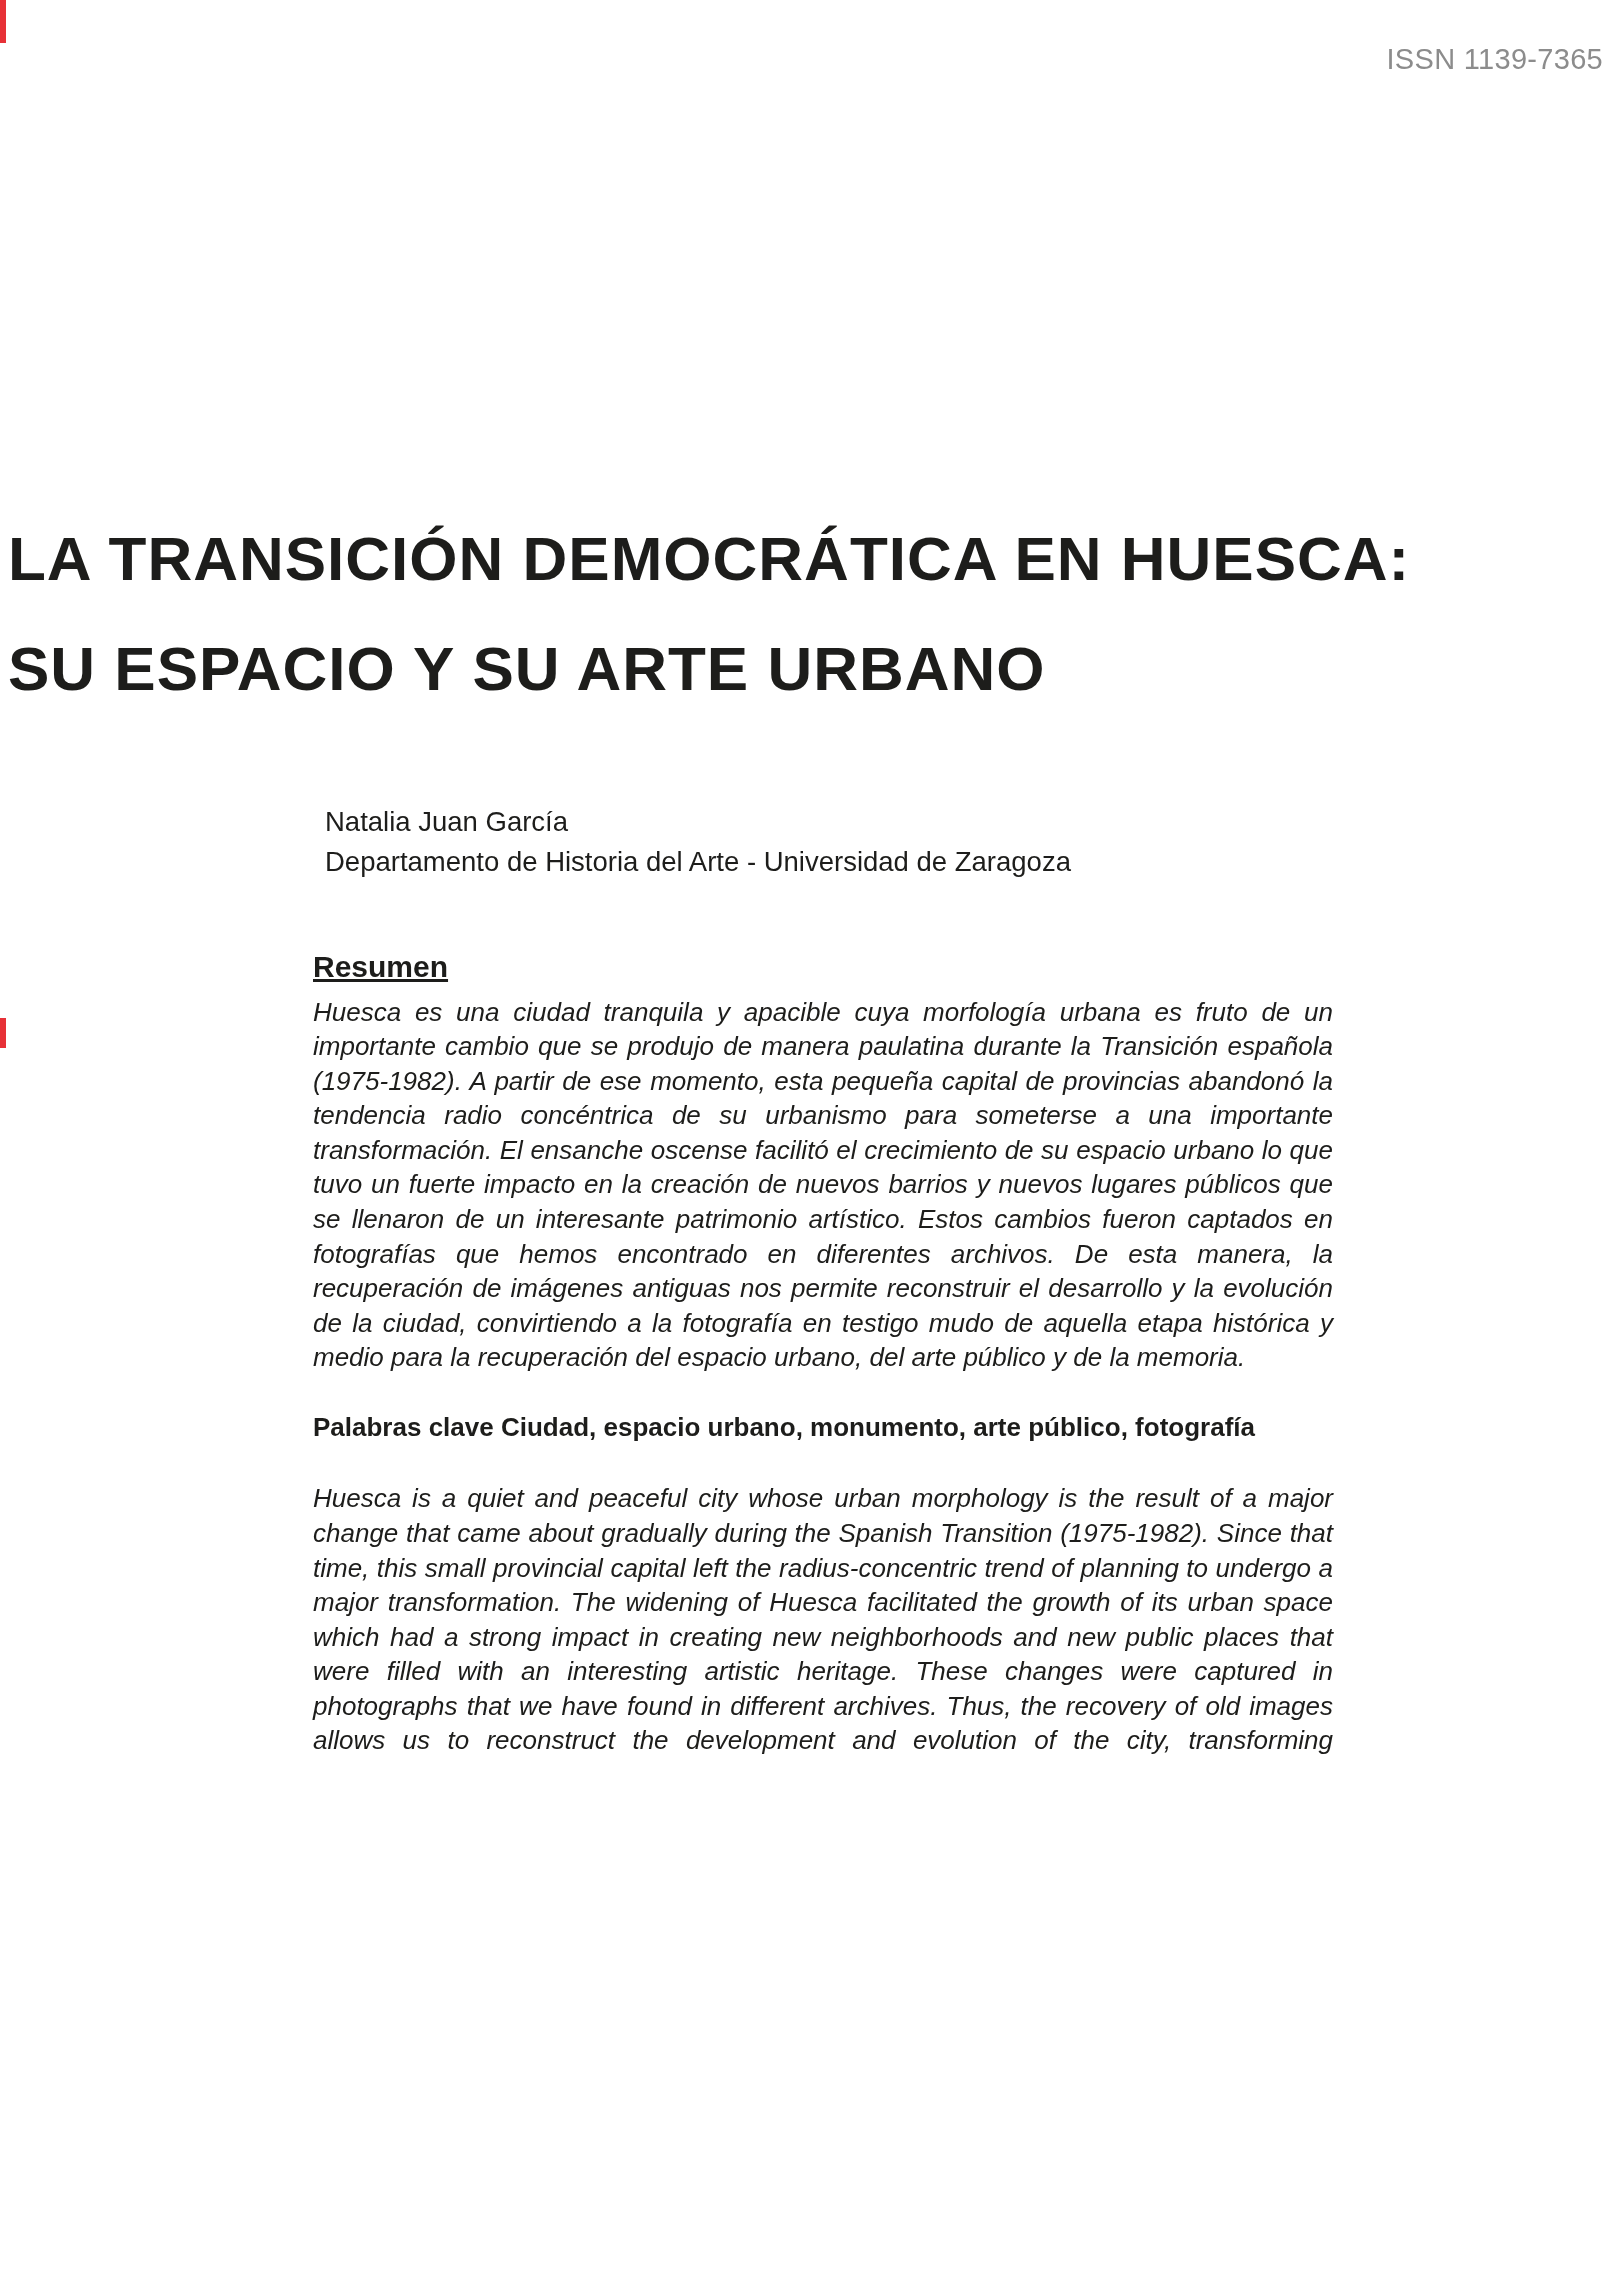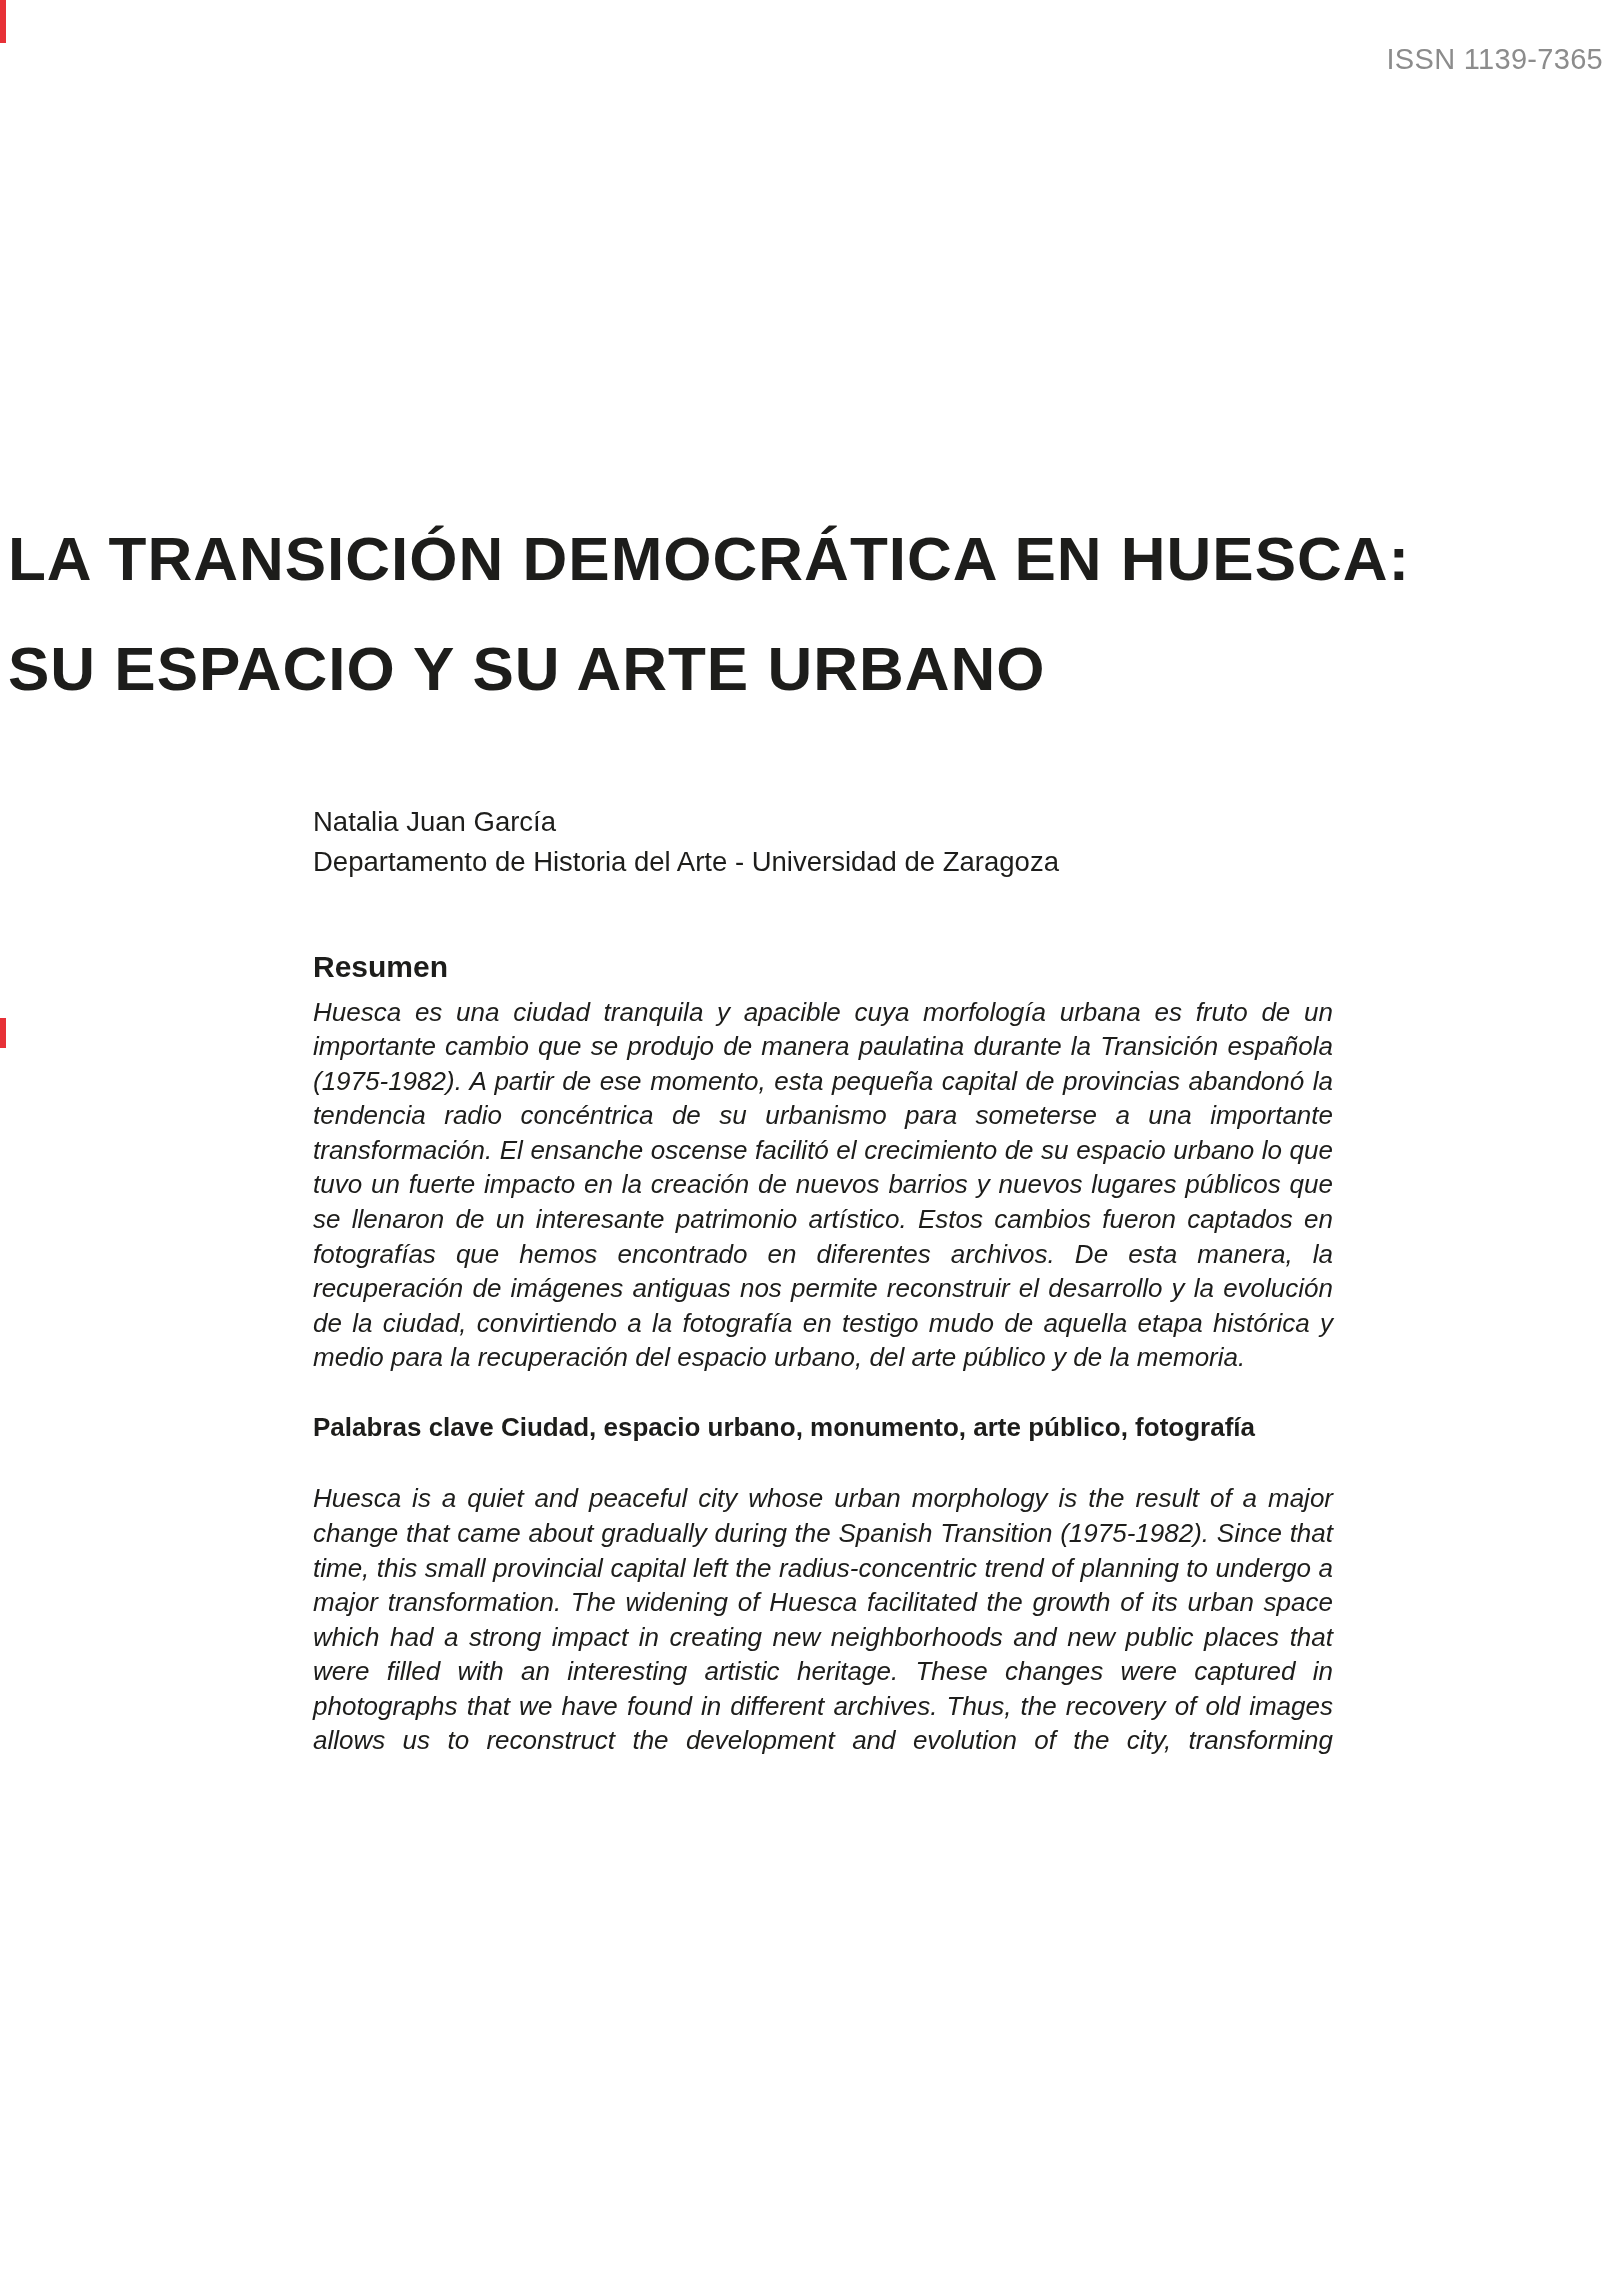--- a/index.html
+++ b/index.html
@@ -47,38 +47,39 @@
     font-size: 62px;
     font-weight: bold;
     letter-spacing: 1px;
     line-height: 1.78;
     color: #1d1d1b;
     white-space: nowrap;
   }
 
   .byline {
     position: absolute;
-    left: 313px;
+    left: 325px;
     top: 802px;
     font-size: 27.5px;
     line-height: 1.45;
     color: #1d1d1b;
   }
 
   .content {
     position: absolute;
     left: 313px;
     top: 950px;
     width: 1020px;
   }
   .section-heading {
     font-size: 30px;
     font-weight: bold;
     margin: 0 0 10.5px 0;
     color: #1d1d1b;
+    text-decoration: underline;
   }
   .body-par {
     font-size: 26px;
     line-height: 1.33;
     text-align: justify;
     margin: 0;
     color: #1d1d1b;
     font-style: italic;
   }
   .keywords {

